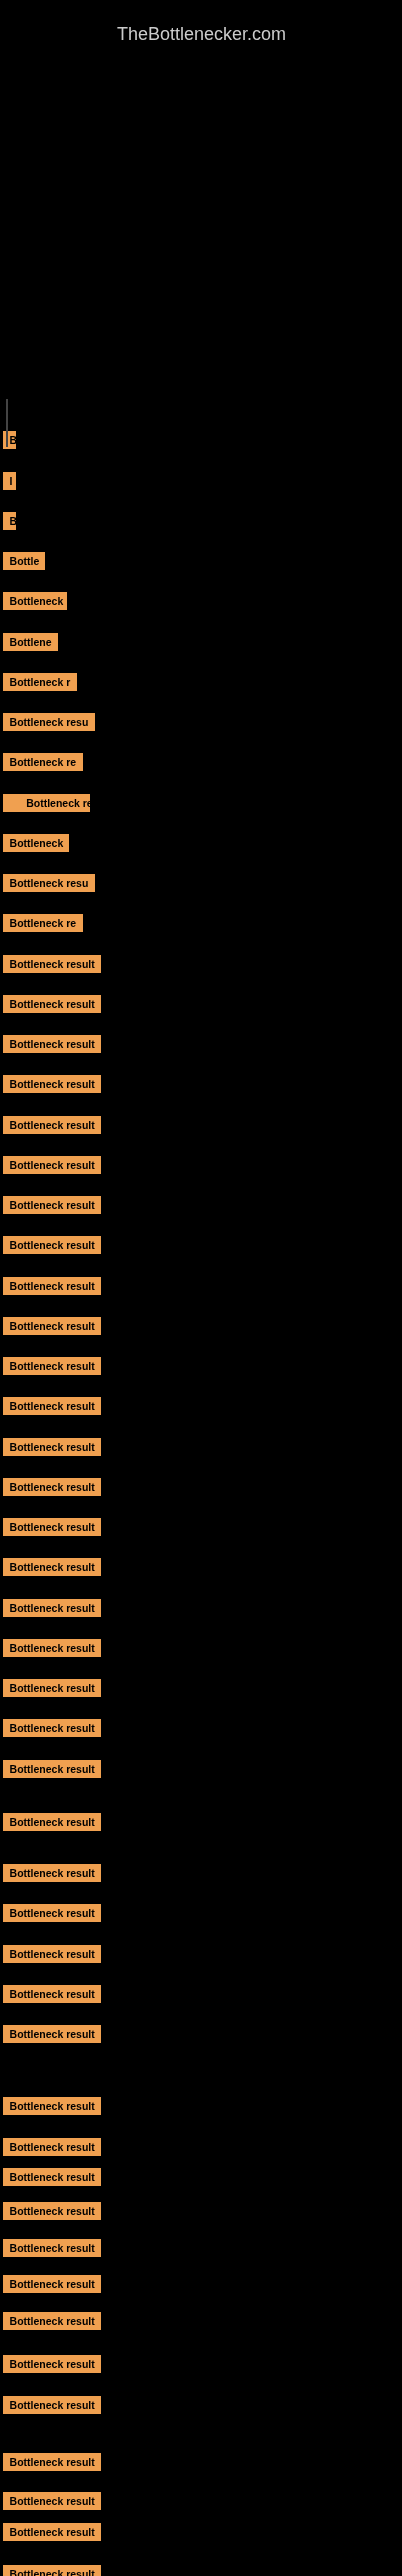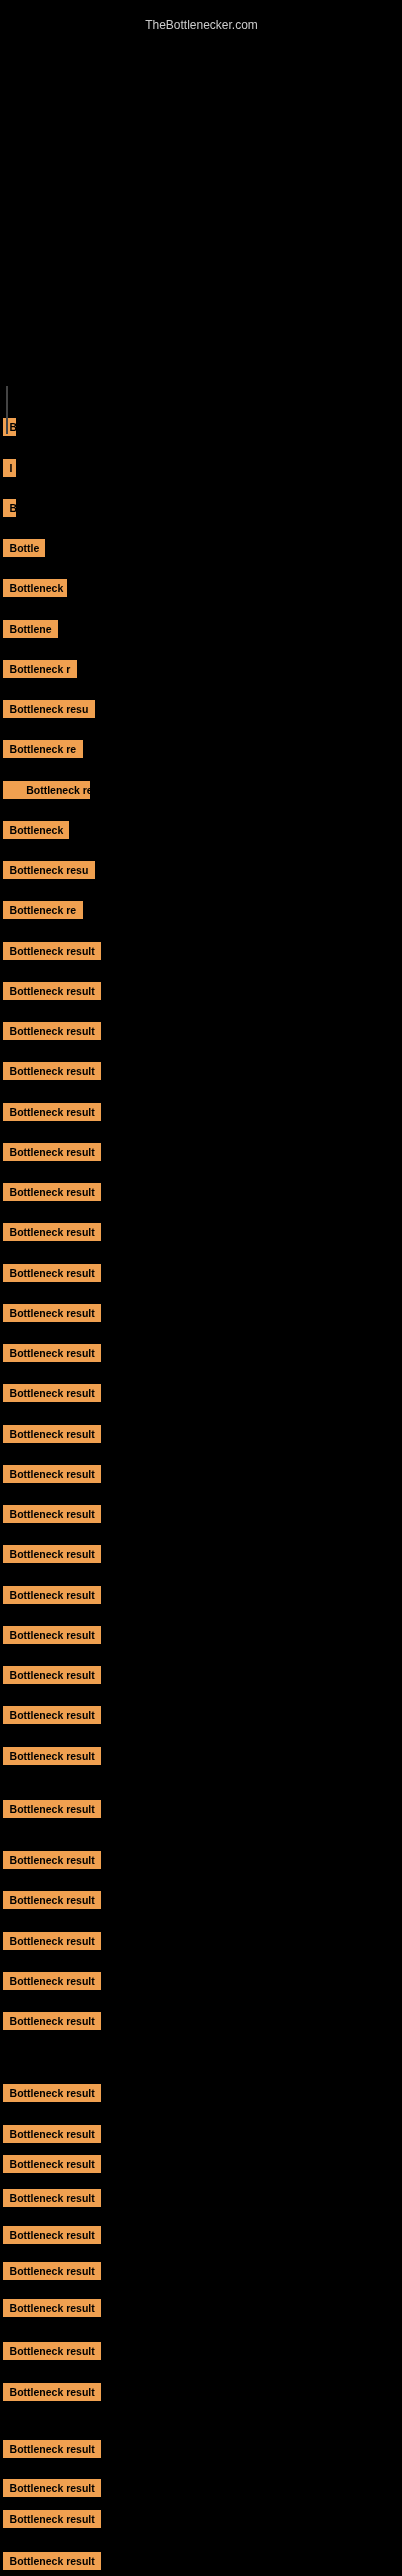--- a/index.html
+++ b/index.html
@@ -9,23 +9,23 @@
     }
     body {
       background-color: #000000;
       width: 403px;
       min-height: 2576px;
       font-family: Arial, sans-serif;
       position: relative;
     }
     .site-title {
       color: #cccccc;
-      font-size: 12px;
+      font-size: 18px;
       text-align: center;
-      padding-top: 18px;
+      padding-top: 24px;
       padding-bottom: 8px;
     }
     .bottleneck-label {
       background-color: #f0a050;
       color: #000000;
       font-size: 10.5px;
       font-weight: bold;
       padding: 3.2px 6.4px;
       display: inline-block;
       margin-left: 1.6px;

